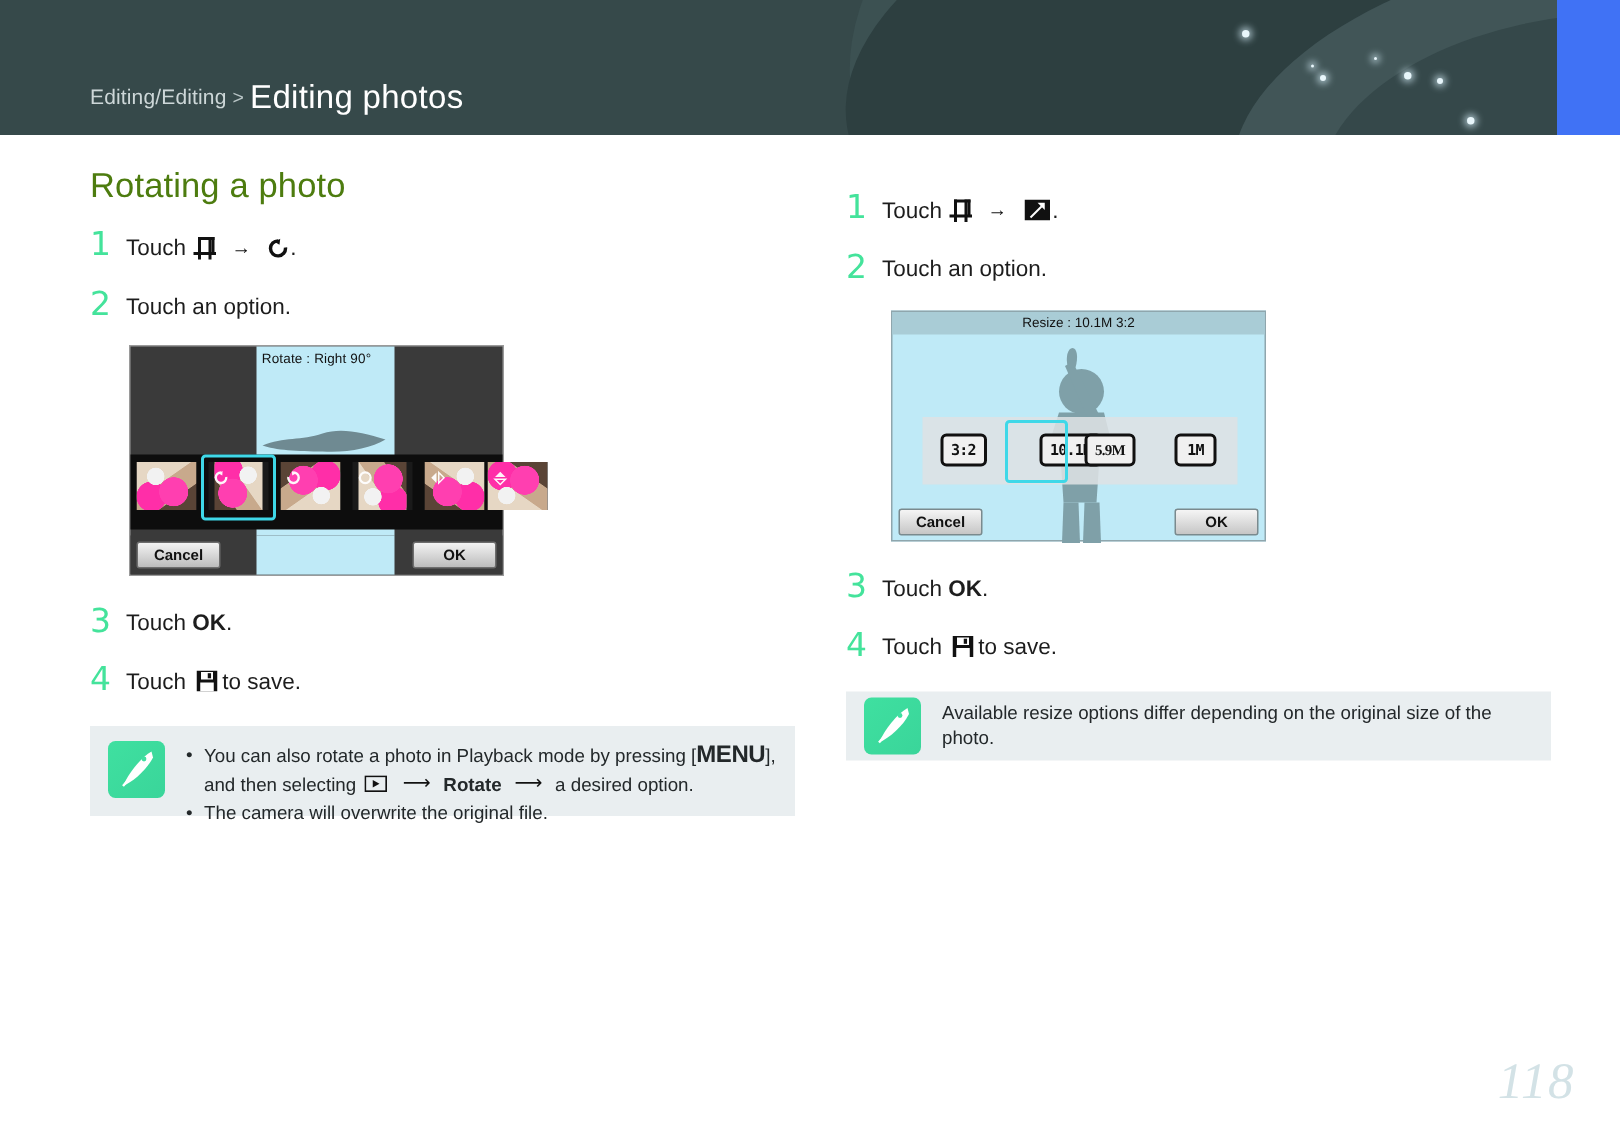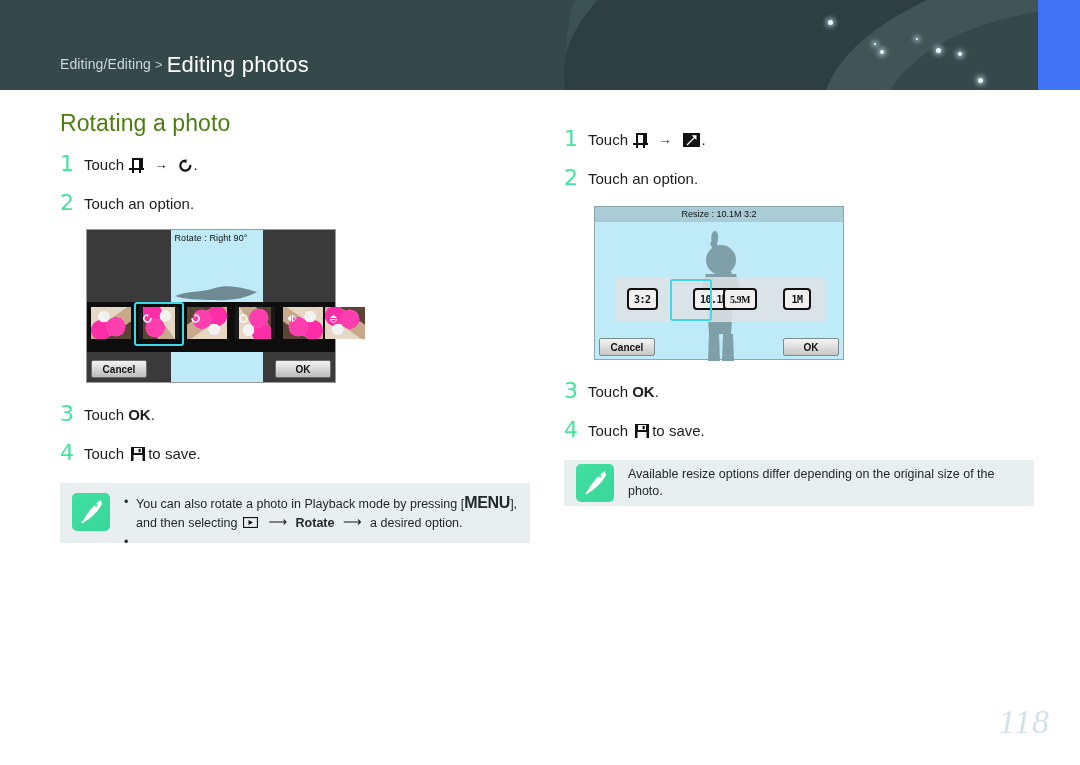--- a/index.html
+++ b/index.html
@@ -267,20 +267,21 @@
                 <path d="M5.5 3 L10 5.5 L5.5 8 Z" fill="#111"></path>
               </svg></span>
           <span class="arrow">⟶</span>
           <b>Rotate</b>
           <span class="arrow">⟶</span>
           <span>a desired option.</span>
         </span>
       </div>
       <div class="note-li">
         <span class="bul">•</span>
+        <span>The camera will overwrite the original file.</span>
       </div>
     </div>
   </div>
 </div>
 
 <div class="col col-right">
 
 
   <div class="step" style="margin-top:18px;">
     <div class="step-num">1</div>

